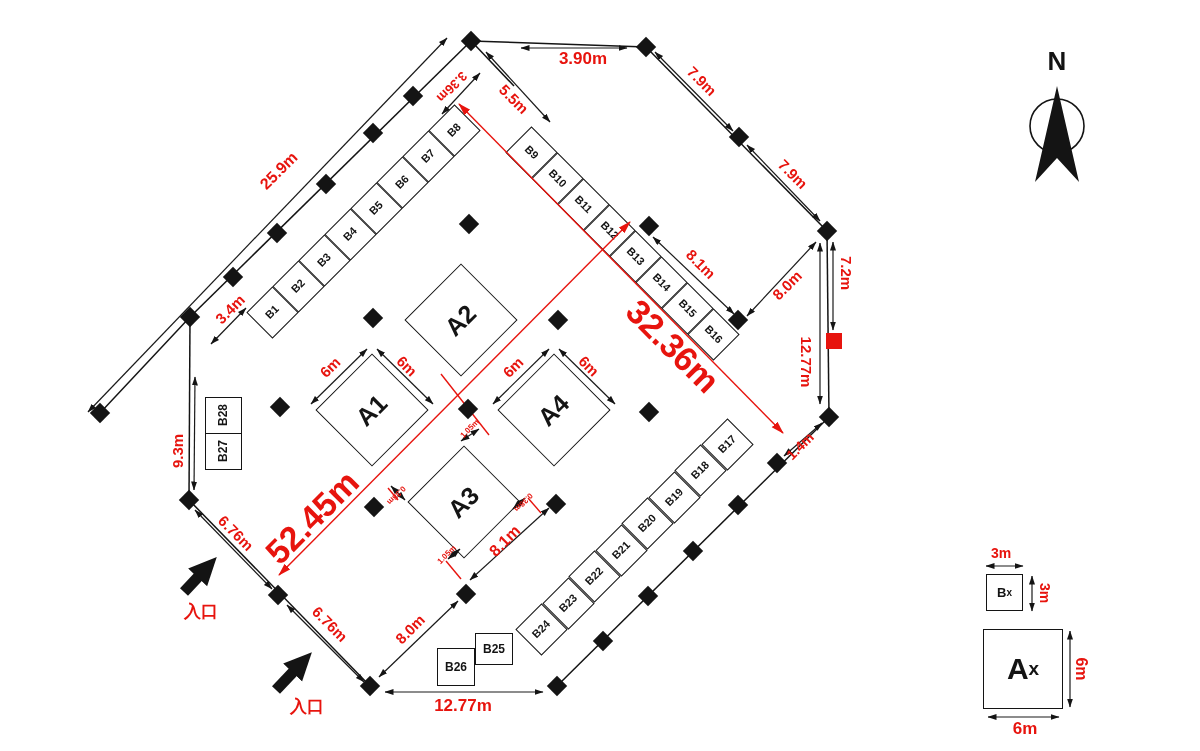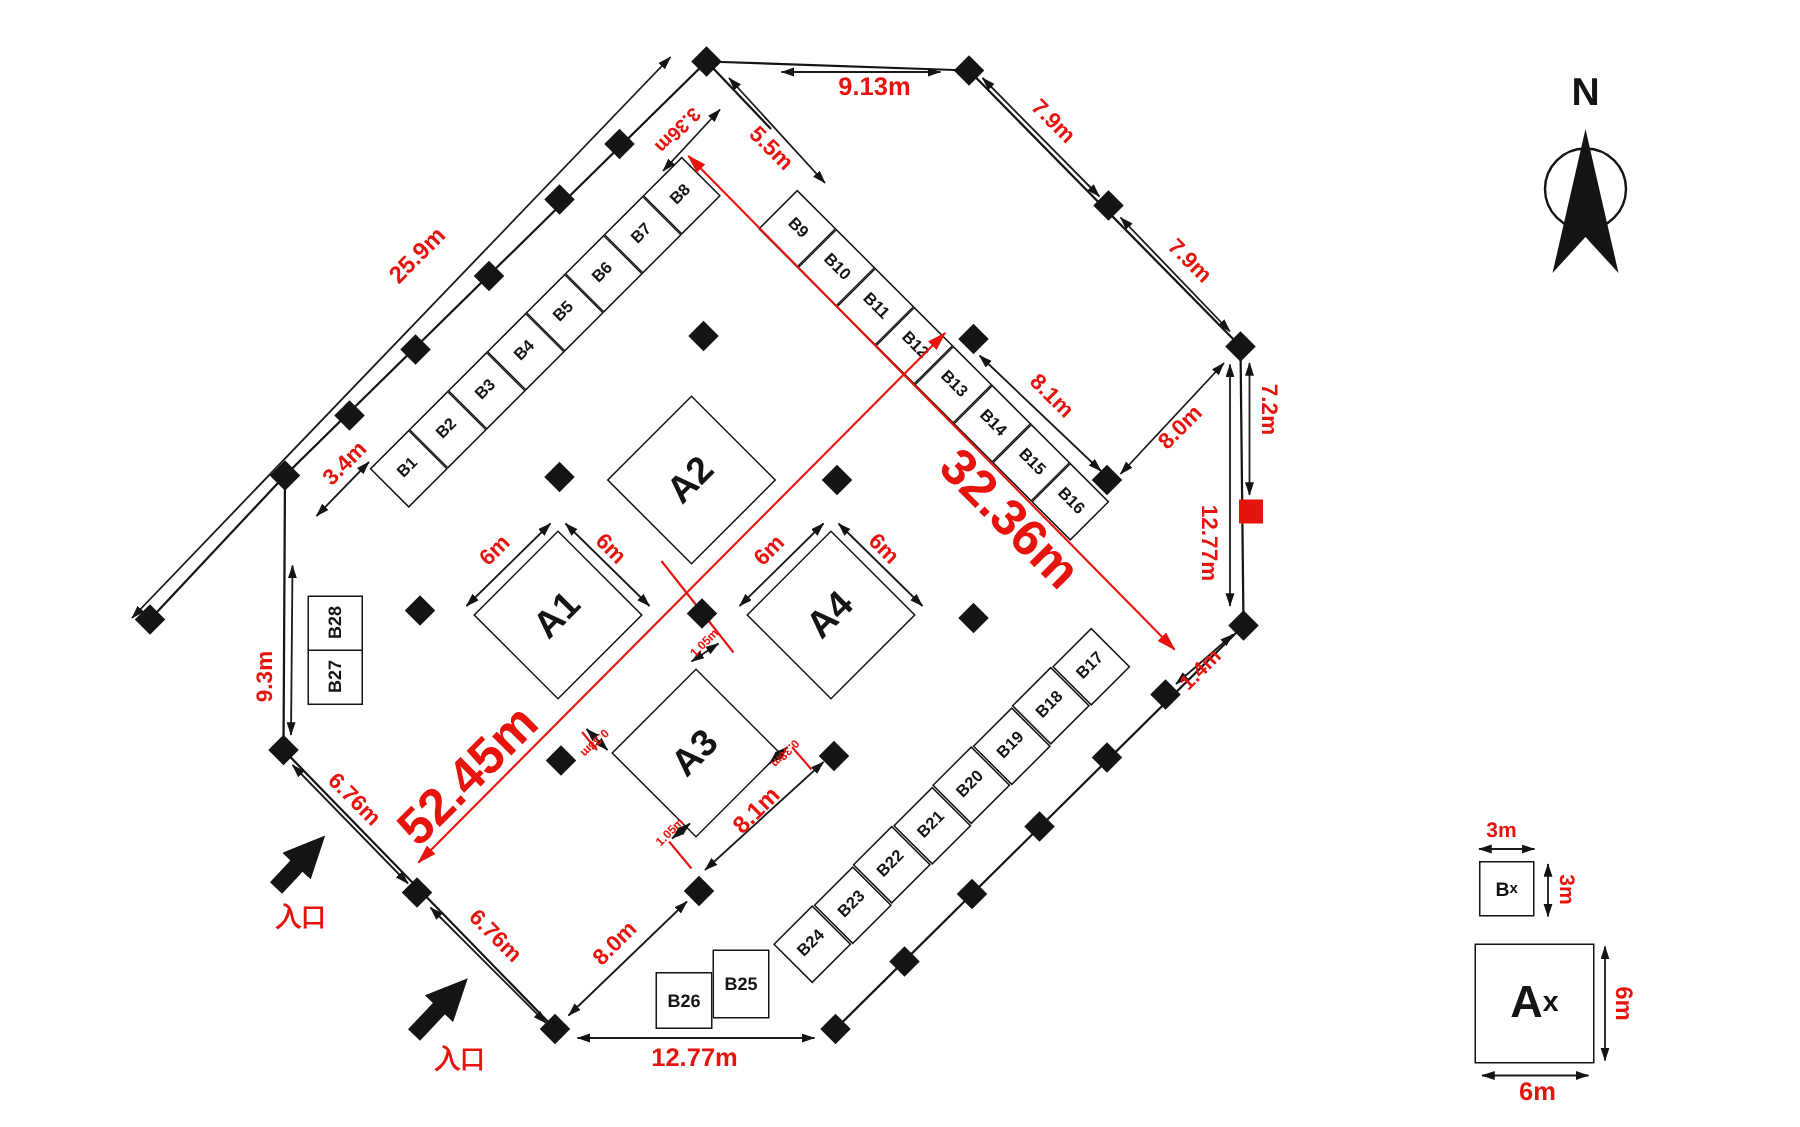--- a/index.html
+++ b/index.html
@@ -134,21 +134,21 @@
     <g>
       <line x1="184" y1="592" x2="199" y2="576" stroke="#141414" stroke-width="11" marker-end="url(#me)"></line>
       <line x1="276" y1="690" x2="294" y2="671" stroke="#141414" stroke-width="11" marker-end="url(#me)"></line>
     </g>
   </svg>
 
   <div class="lab" style="left:279px;top:171px;--r:-45deg;font-size:16px">25.9m</div>
   <div class="lab" style="left:230px;top:309px;--r:-45deg;font-size:15px">3.4m</div>
   <div class="lab" style="left:177px;top:451px;--r:-90deg;font-size:15px">9.3m</div>
   <div class="lab" style="left:452px;top:87px;--r:135deg;font-size:13px">3.36m</div>
-  <div class="lab" style="left:583px;top:58px;font-size:17px">9.13m</div>
+  <div class="lab" style="left:583px;top:58px;font-size:17px">3.90m</div>
   <div class="lab" style="left:514px;top:99px;--r:45deg;font-size:15px">5.5m</div>
   <div class="lab" style="left:702px;top:81px;--r:45deg;font-size:15px">7.9m</div>
   <div class="lab" style="left:793px;top:174px;--r:45deg;font-size:15px">7.9m</div>
   <div class="lab" style="left:701px;top:264px;--r:45deg;font-size:15px">8.1m</div>
   <div class="lab" style="left:787px;top:285px;--r:-45deg;font-size:15px">8.0m</div>
   <div class="lab" style="left:846px;top:273px;--r:90deg;font-size:15px">7.2m</div>
   <div class="lab" style="left:806px;top:362px;--r:90deg;font-size:15px">12.77m</div>
   <div class="lab" style="left:800px;top:446px;--r:-45deg;font-size:14px">1.4m</div>
   <div class="lab" style="left:673px;top:346px;--r:45deg;font-size:34px">32.36m</div>
   <div class="lab" style="left:312px;top:517px;--r:-45deg;font-size:34px">52.45m</div>
@@ -248,21 +248,21 @@
     </div>
     <div class="booth fb" style="left: 576px; top: 558px; width: 37px; height: 37px; transform: rotate(45deg);">
       <span style="--sr: -90deg;">B22</span>
     </div>
     <div class="booth fb" style="left: 549.5px; top: 584.5px; width: 37px; height: 37px; transform: rotate(45deg);">
       <span style="--sr: -90deg;">B23</span>
     </div>
     <div class="booth fb" style="left: 523px; top: 611px; width: 37px; height: 37px; transform: rotate(45deg);">
       <span style="--sr: -90deg;">B24</span>
     </div>
-    <div class="booth fu" style="left: 475px; top: 633px; width: 38px; height: 46px; transform: rotate(0deg);">
+    <div class="booth fu" style="left: 475px; top: 633px; width: 38px; height: 32px; transform: rotate(0deg);">
       <span style="--sr: 0deg;">B25</span>
     </div>
     <div class="booth fu" style="left: 437px; top: 633px; width: 38px; height: 38px; transform: rotate(0deg); margin-top: 15px;">
       <span style="--sr: 0deg;">B26</span>
     </div>
     <div class="booth fu" style="left: 204.5px; top: 432.5px; width: 37px; height: 37px; transform: rotate(0deg);">
       <span style="--sr: -90deg;">B27</span>
     </div>
     <div class="booth fu" style="left: 204.5px; top: 396.5px; width: 37px; height: 37px; transform: rotate(0deg);">
       <span style="--sr: -90deg;">B28</span>

